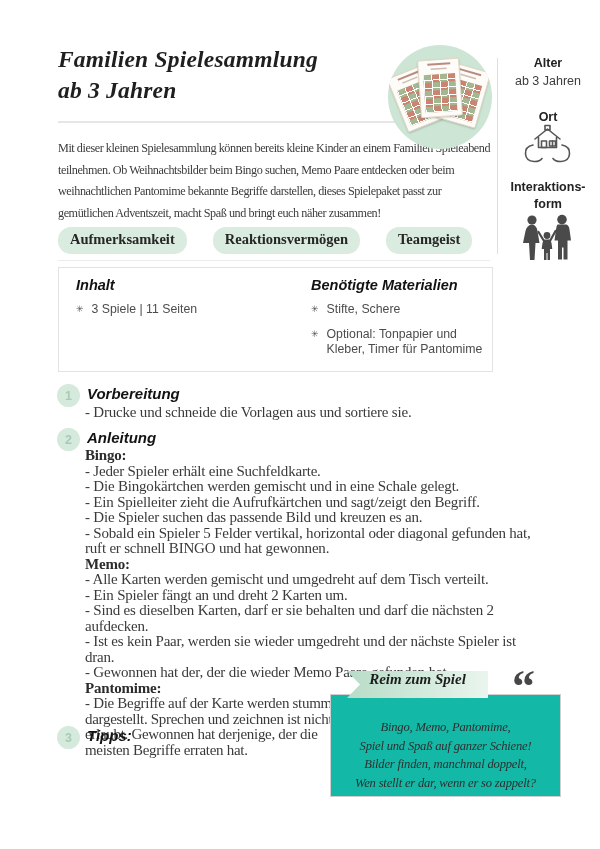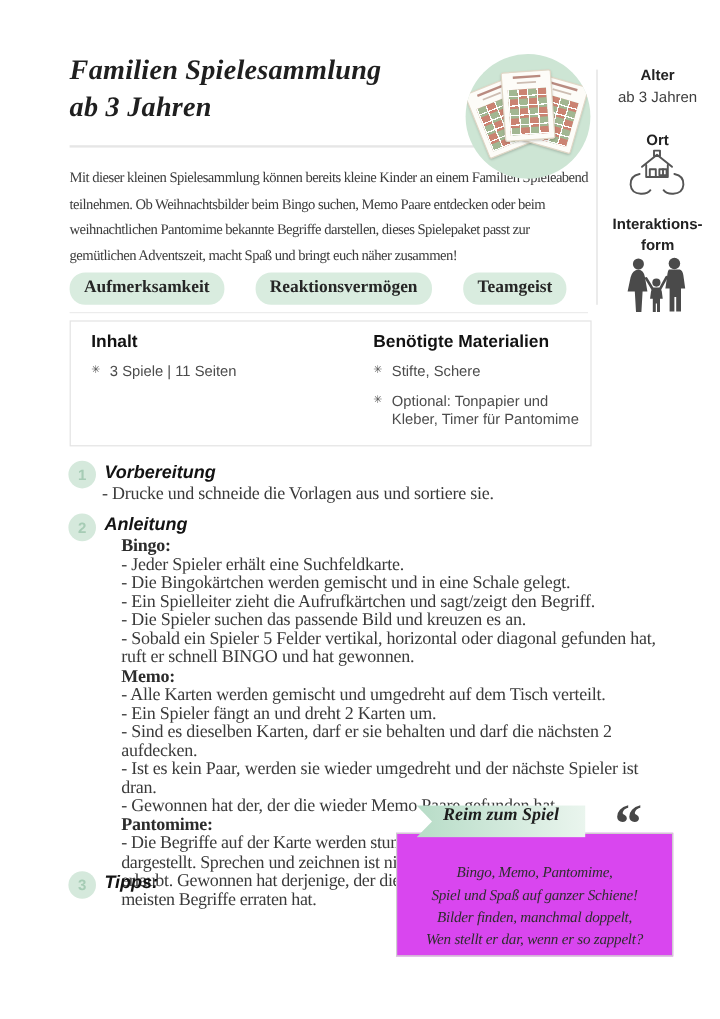--- a/index.html
+++ b/index.html
@@ -45,38 +45,38 @@
   .tag{background:#d9ecdf;padding:4px 12px 6px;margin-right:26px;font-weight:700;
        font-size:14.5px;color:#262626;white-space:nowrap;border-radius:13px;}
   .tags-rule{position:absolute;left:58px;top:260px;width:432px;height:1px;background:#ececec;}
 
   
   .info-box{position:absolute;left:58px;top:267px;width:433px;height:103px;background:#fff;
             border:1px solid #e3e3e3;}
   .ib-col{position:absolute;top:9px;font-family:"Liberation Sans",sans-serif;}
   .ib-col.c1{left:17px;width:210px;}
   .ib-col.c2{left:252px;width:176px;}
-  .ib-title{font-weight:700;font-size:14.5px;color:#121212;}
+  .ib-title{font-style:italic;font-weight:700;font-size:14.5px;color:#121212;}
   .ib-item{display:flex;gap:8px;margin-top:9px;font-size:12.3px;line-height:15.5px;color:#4c4c4c;}
   .bullet{font-family:"DejaVu Sans",sans-serif;font-size:9px;color:#555;line-height:15px;flex:0 0 auto;}
 
   
   .sec-circle{position:absolute;width:23px;height:23px;border-radius:50%;background:#d5e9dc;
       color:#a6ccb5;font-family:"Liberation Sans",sans-serif;font-weight:700;font-size:12.5px;
       display:flex;align-items:center;justify-content:center;}
   .sec-title{position:absolute;font-family:"Liberation Sans",sans-serif;font-style:italic;
       font-weight:700;font-size:15px;color:#131313;}
   .body-block{position:absolute;font-size:15px;line-height:15.5px;letter-spacing:-0.2px;color:#3a3a3a;}
   .sub-title{font-weight:700;color:#2c2c2c;}
   .pantomime{width:256px;letter-spacing:-0.3px;}
   .tipps-block{line-height:18.2px;}
   .tipps-block .tip{margin:0;}
 
   
-  .poem-box{position:absolute;left:330px;top:694px;width:229px;height:101px;background:#d946ef;
+  .poem-box{position:absolute;left:330px;top:694px;width:229px;height:101px;background:#14b8a6;
             border:1px solid #cfcfcf;}
   .poem-lines{margin-top:23px;text-align:center;font-style:italic;font-size:12.6px;
               line-height:18.5px;color:#2e2e2e;letter-spacing:-0.2px;}
   .ribbon{position:absolute;left:347px;top:671px;width:141px;height:27px;z-index:2;
       background:linear-gradient(90deg,#b7dcc7,#eaf5ee);
       clip-path:polygon(0 0,100% 0,100% 100%,0 100%,13px 50%);
       display:flex;justify-content:center;
       font-style:italic;font-weight:700;font-size:15px;color:#1d1d1d;}
   .quote-mark{position:absolute;left:512px;top:664px;z-index:2;font-weight:700;font-size:46px;
       line-height:1;color:#474747;font-family:"Liberation Serif",serif;}
@@ -171,21 +171,21 @@
     </div>
   </div>
 
   <div class="sec-circle" style="left:57px;top:384px;">1</div>
   <div class="sec-title" style="left:87px;top:385px;">Vorbereitung</div>
   <div class="body-block" style="left:85px;top:405px;width:440px;">- Drucke und schneide die Vorlagen aus und sortiere sie.</div>
 
   <div class="sec-circle" style="left:57px;top:428px;">2</div>
   <div class="sec-title" style="left:87px;top:429px;">Anleitung</div>
 
-  <div class="body-block" style="left:85px;top:448px;width:462px;margin-left:16px;">
+  <div class="body-block" style="left:85px;top:448px;width:462px;">
     <div class="sub-title">Bingo:</div>
     <div>- Jeder Spieler erhält eine Suchfeldkarte.</div>
     <div>- Die Bingokärtchen werden gemischt und in eine Schale gelegt.</div>
     <div>- Ein Spielleiter zieht die Aufrufkärtchen und sagt/zeigt den Begriff.</div>
     <div>- Die Spieler suchen das passende Bild und kreuzen es an.</div>
     <div>- Sobald ein Spieler 5 Felder vertikal, horizontal oder diagonal gefunden hat, ruft er schnell BINGO und hat gewonnen.</div>
     <div class="sub-title">Memo:</div>
     <div>- Alle Karten werden gemischt und umgedreht auf dem Tisch verteilt.</div>
     <div>- Ein Spieler fängt an und dreht 2 Karten um.</div>
     <div>- Sind es dieselben Karten, darf er sie behalten und darf die nächsten 2 aufdecken.</div>

